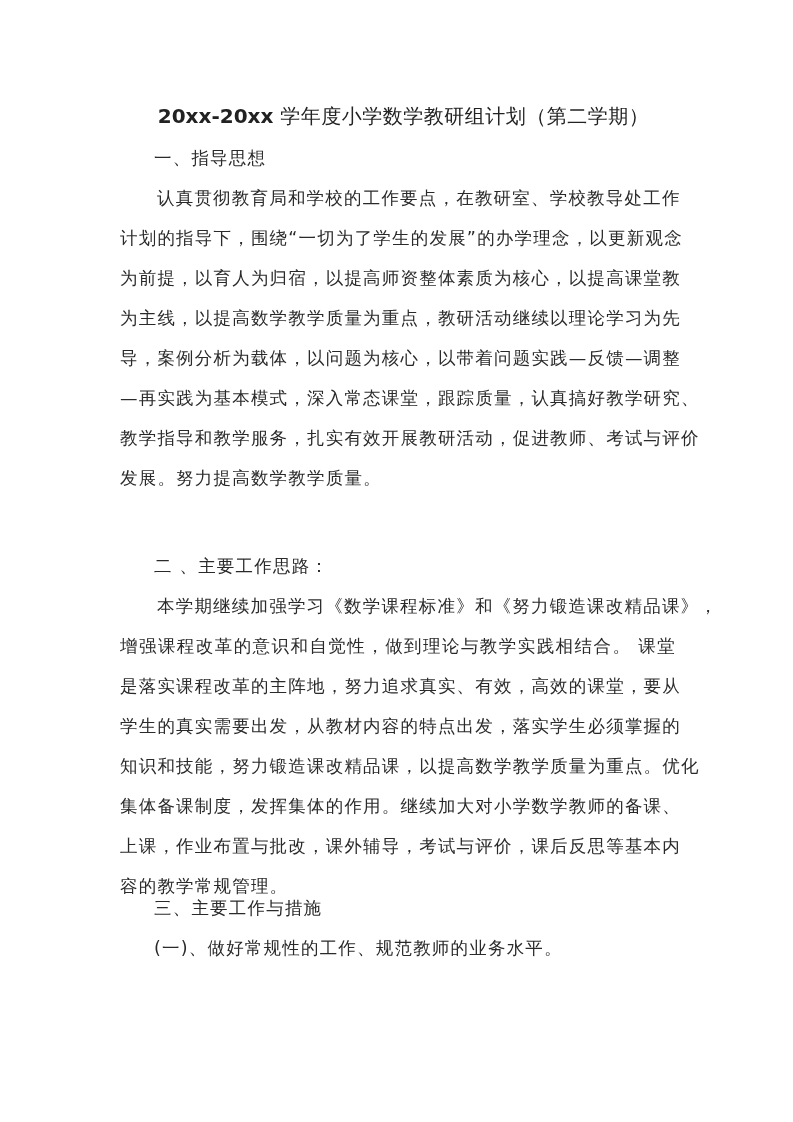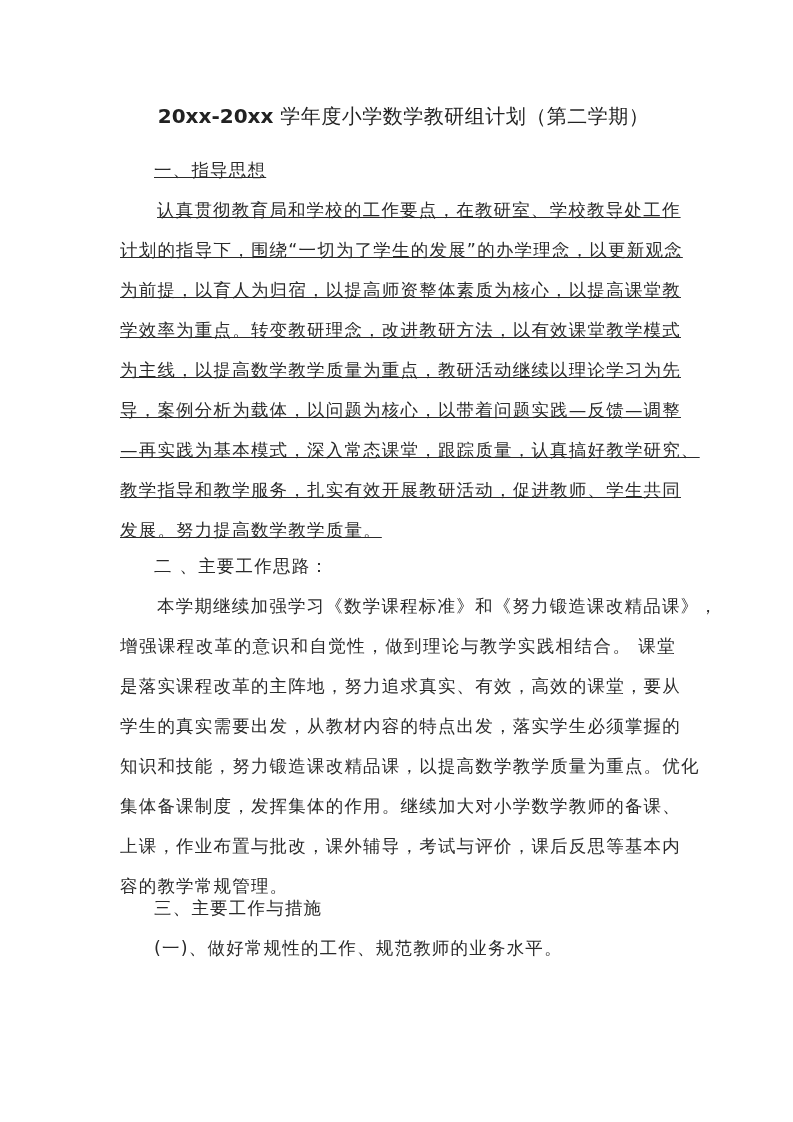--- a/index.html
+++ b/index.html
@@ -73,31 +73,30 @@
   </style>
 </head>
 <body>
 
 <div class="page">
 
   <div class="doc-title">
     <span class="num">20xx-20xx</span><span class="cn"> 学年度小学数学教研组计划（第二学期）</span>
   </div>
 
-  <div class="body-text" style="top:150px;text-decoration:underline;">
+  <div class="body-text" style="top:138px;">
     <span class="line heading">一、指导思想</span>
     <div>
       <span class="line indent">认真贯彻教育局和学校的工作要点，在教研室、学校教导处工作</span>
       <span class="line">计划的指导下，围绕“一切为了学生的发展”的办学理念，以更新观念</span>
       <span class="line">为前提，以育人为归宿，以提高师资整体素质为核心，以提高课堂教</span>
-      <span class="line">学效率为重点。转变教研理念，改进教研方法，以有效课堂教学模式</span>
       <span class="line">为主线，以提高数学教学质量为重点，教研活动继续以理论学习为先</span>
       <span class="line">导，案例分析为载体，以问题为核心，以带着问题实践—反馈—调整</span>
       <span class="line">—再实践为基本模式，深入常态课堂，跟踪质量，认真搞好教学研究、</span>
-      <span class="line">教学指导和教学服务，扎实有效开展教研活动，促进教师、学生共同</span>
+      <span class="line">教学指导和教学服务，扎实有效开展教研活动，促进教师、考试与评价</span>
       <span class="line last">发展。努力提高数学教学质量。</span>
     </div>
   </div>
 
   <div class="body-text" style="top:546px;">
     <span class="line heading">二 、主要工作思路：</span>
     <div>
       <span class="line indent">本学期继续加强学习《数学课程标准》和《努力锻造课改精品课》，</span>
       <span class="line">增强课程改革的意识和自觉性，做到理论与教学实践相结合。  课堂</span>
       <span class="line">是落实课程改革的主阵地，努力追求真实、有效，高效的课堂，要从</span>

